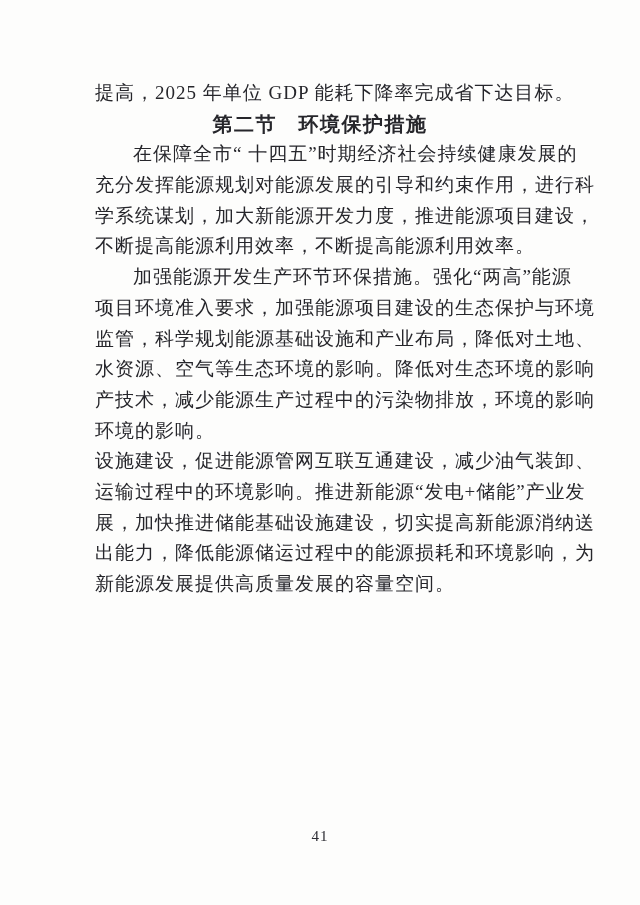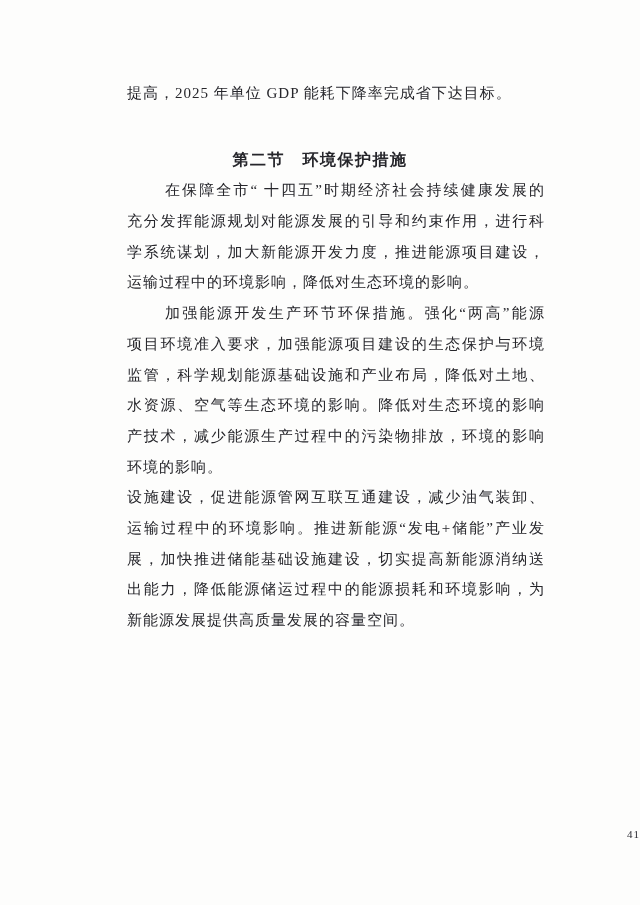--- a/index.html
+++ b/index.html
@@ -22,70 +22,68 @@
   }
   .content {
     position: absolute;
     left: 95px;
     top: 78px;
     width: 450px;
   }
   .line {
     height: 30.7px;
     line-height: 30.7px;
-    font-size: 15px;
+    font-size: 19px;
     letter-spacing: 1px;
     text-align: justify;
     text-align-last: justify;
     text-justify: inter-character;
     white-space: nowrap;
     overflow: visible;
-    margin-left: 32px;
   }
   .line.indent {
     padding-left: 38px;
   }
   .line.para-end {
     text-align: left;
     text-align-last: left;
   }
   .heading-line {
     height: 30.7px;
     line-height: 30.7px;
-    font-size: 16px;
+    font-size: 20px;
     font-weight: 700;
     text-align: center;
     text-align-last: center;
     letter-spacing: 1.5px;
-    margin-top: 36px;
   }
   .footer {
     position: absolute;
     left: 0;
     right: 0;
     top: 828px;
-    text-align: right;
-    font-size: 11px;
+    text-align: center;
+    font-size: 15px;
     letter-spacing: 1px;
     color: #2c2c33;
   }
 </style>
 </head>
 <body>
 
 <div class="page">
   <div class="content">
     <div class="line para-end">提高，2025 年单位 GDP 能耗下降率完成省下达目标。</div>
     <div class="heading-line">第二节　环境保护措施</div>
     <div>
         <div class="paragraph">
           <div class="line indent">在保障全市“ 十四五”时期经济社会持续健康发展的</div>
           <div class="line">充分发挥能源规划对能源发展的引导和约束作用，进行科</div>
           <div class="line">学系统谋划，加大新能源开发力度，推进能源项目建设，</div>
-          <div class="line para-end">运输过程中的环境影响，降低对生态环境的影响。</div>
+          <div class="line para-end">不断提高能源利用效率，不断提高能源利用效率。</div>
         </div>
         <div class="paragraph">
           <div class="line indent">加强能源开发生产环节环保措施。强化“两高”能源</div>
           <div class="line">项目环境准入要求，加强能源项目建设的生态保护与环境</div>
           <div class="line">监管，科学规划能源基础设施和产业布局，降低对土地、</div>
           <div class="line">水资源、空气等生态环境的影响。降低对生态环境的影响</div>
           <div class="line">产技术，减少能源生产过程中的污染物排放，环境的影响</div>
           <div class="line para-end">环境的影响。</div>
         </div>
         <div class="paragraph">

